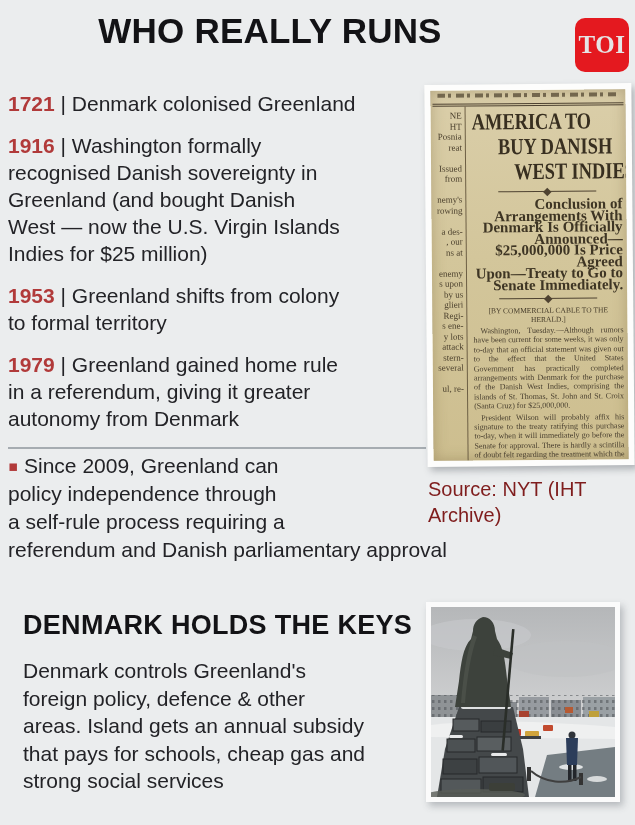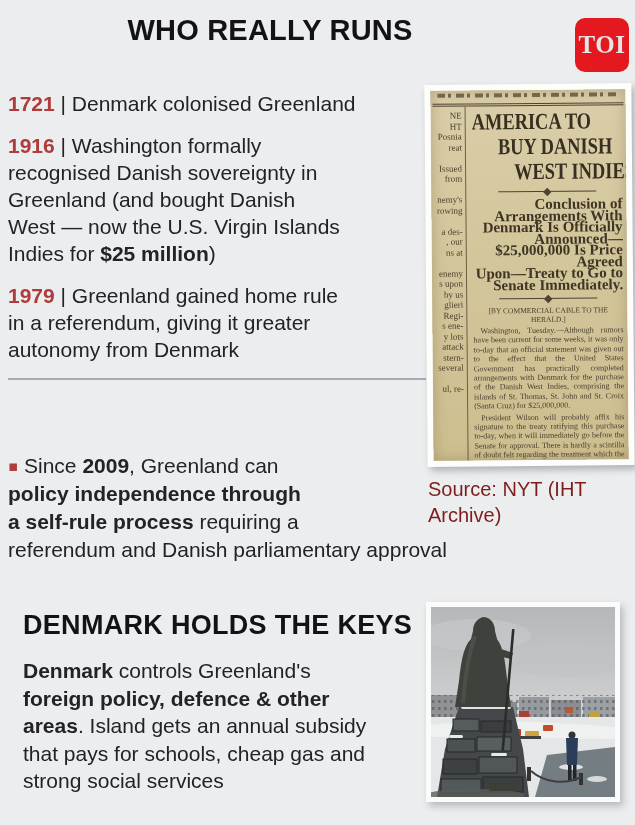--- a/index.html
+++ b/index.html
@@ -1,28 +1,28 @@
 <!DOCTYPE html>
 <html style="--background: #ebedee; --accent-red: #b13a3a; --logo-red: #e4191f; --text: #232327;"><head>
 <meta charset="utf-8">
 <style>
   html,body{margin:0;padding:0;background:#ebedee;}
   .page{position:relative;width:635px;height:825px;background:var(--background,#ebedee);
         font-family:"Liberation Sans",sans-serif;color:var(--text,#232327);overflow:hidden;}
 
   .title{position:absolute;top:14px;left:0;width:540px;text-align:center;
-         font-weight:800;font-size:29px;line-height:33px;color:#131316;letter-spacing:.2px;}
+         font-weight:800;font-size:35px;line-height:33px;color:#131316;letter-spacing:.2px;}
   .logo{position:absolute;top:18px;right:6px;width:54px;height:54px;border-radius:10px;
         background:var(--logo-red,#e4191f);color:#e5e5e5;font-family:"Liberation Serif",serif;
         font-size:25px;font-weight:700;display:flex;align-items:center;justify-content:center;letter-spacing:.5px;}
 
   .timeline{position:absolute;left:8px;top:90px;width:420px;font-size:21px;line-height:27px;}
   .entry{margin:0 0 15px 0;}
   .year{color:var(--accent-red,#b13a3a);font-weight:700;}
-  .b{font-weight:700;}
+  .b{font-weight:400;}
   .bullet{color:var(--accent-red,#b13a3a);font-family:"DejaVu Sans",sans-serif;font-size:15px;vertical-align:2px;}
   .divider{border:none;border-top:2px solid #a6acb1;margin:10px 0 0;width:418px;}
 
   .since{position:absolute;left:8px;top:452px;width:624px;font-size:21px;line-height:28px;}
 
   .denmark{position:absolute;left:8px;top:610px;width:424px;margin-left:15px;}
   .section-heading{font-size:27px;font-weight:800;color:#131316;letter-spacing:.3px;}
   .denmark p{margin:16px 0 0;font-size:21px;line-height:27.5px;}
 
   
@@ -65,20 +65,21 @@
 
   <div class="title">
     <div>WHO REALLY RUNS</div>
   </div>
 
   <div class="logo">TOI</div>
 
   <div class="timeline">
     <p class="entry"><span class="year">1721</span><span> | Denmark colonised Greenland</span></p>
     <p class="entry"><span class="year">1916</span><span> | Washington formally</span><br><span>recognised Danish sovereignty in</span><br><span>Greenland (and bought Danish</span><br><span>West —  now the U.S. Virgin Islands</span><br><span>Indies for </span><span class="b">$25 million</span><span>)</span></p>
+    <p class="entry"><span class="year">1953</span><span> | Greenland shifts from colony</span><br><span>to formal territory</span></p>
     <p class="entry"><span class="year">1979</span><span> | Greenland gained home rule</span><br><span>in a referendum, giving it greater</span><br><span>autonomy from Denmark</span></p>
     <hr class="divider">
   </div>
 
   <div class="since"><span class="bullet">▪</span><span> Since </span><span class="b">2009</span><span>, Greenland can</span><br><span class="b">policy independence through</span><br><span class="b">a self-rule process</span><span> requiring a</span><br><span>referendum and Danish parliamentary approval</span></div>
 
   <div class="clipping">
     <div class="paper">
       <div class="np-topline"></div>
       <div class="np-cols">

